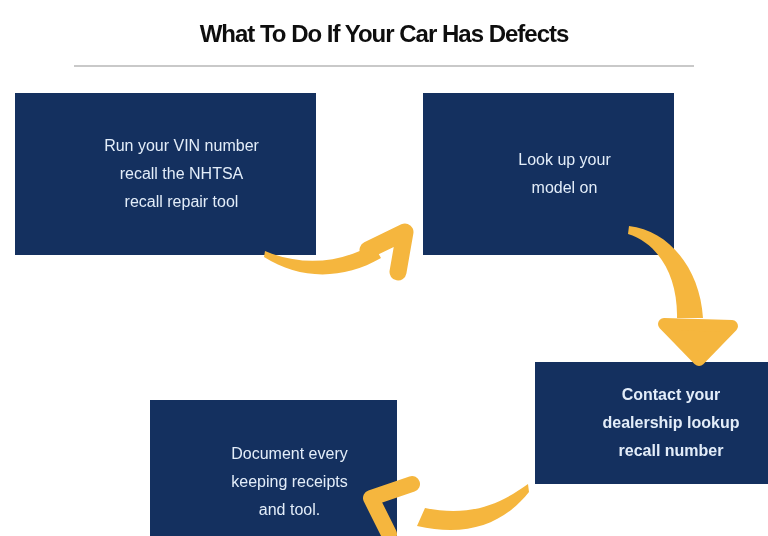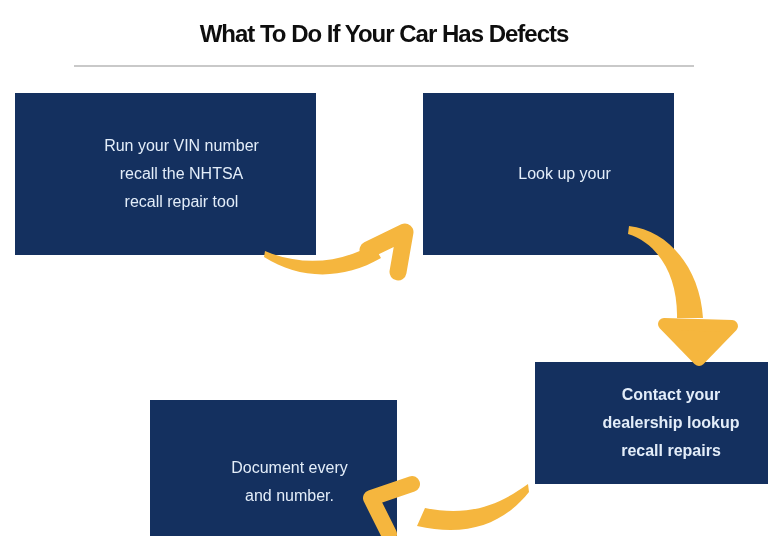--- a/index.html
+++ b/index.html
@@ -52,35 +52,37 @@
   <span class="lines">
     <span class="line">Run your VIN number</span>
     <span class="line">recall the NHTSA</span>
     <span class="line">recall repair tool</span>
   </span>
 </div>
 
 <div class="step-box" id="box2">
   <span class="lines">
     <span class="line">Look up your</span>
+    <span class="line">model on</span>
   </span>
 </div>
 
 <div class="step-box" id="box3">
   <span class="lines">
     <span class="line">Document every</span>
-    <span class="line">and number.</span>
+    <span class="line">keeping receipts</span>
+    <span class="line">and tool.</span>
   </span>
 </div>
 
 <div class="step-box" id="box4">
   <span class="lines">
     <span class="line">Contact your</span>
     <span class="line">dealership lookup</span>
-    <span class="line">recall repairs</span>
+    <span class="line">recall number</span>
   </span>
 </div>
 
 <svg id="arrow1" class="arrow-svg" width="170" height="95" viewBox="0 0 170 95">
   <path d="M 10 43 C 45 58, 85 56, 118 36 L 126 50 C 88 72, 45 72, 9 49 Z" style="fill:var(--arrow,#f5b63e);"></path>
   <path d="M 113 42 L 150 24 L 143 64" style="fill:none;stroke:var(--arrow,#f5b63e);stroke-width:17;stroke-linecap:round;stroke-linejoin:round;"></path>
 </svg>
 
 <svg id="arrow2" class="arrow-svg" width="130" height="152" viewBox="0 0 130 152">
   <path d="M 11 8 C 50 12, 82 50, 85 100 L 59 100 C 60 58, 40 25, 10 16 Z" style="fill:var(--arrow,#f5b63e);"></path>

